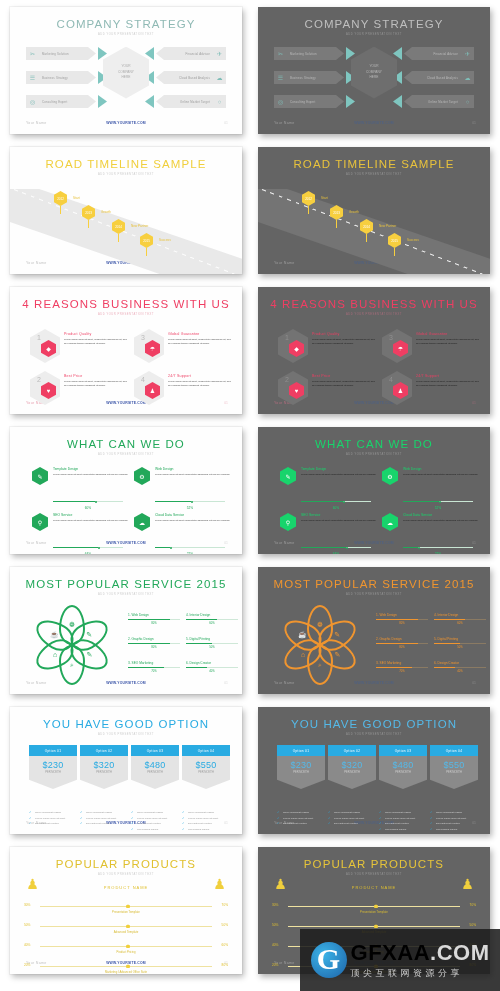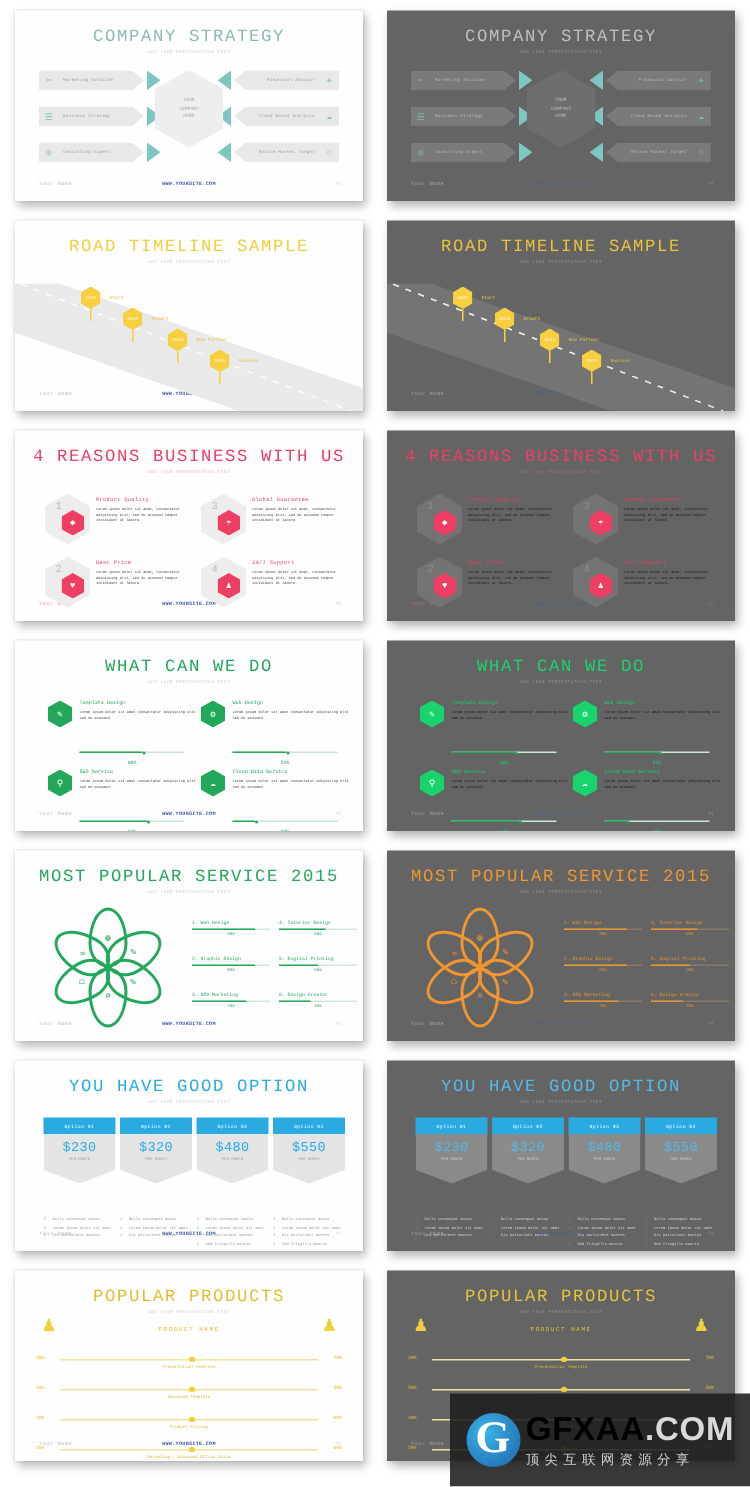--- a/index.html
+++ b/index.html
@@ -15,21 +15,20 @@
     grid-template-columns:1fr 1fr;
     grid-auto-rows:140px;
     width:500px;
   }
   .cell { position:relative; width:250px; height:140px; }
   .slide {
     position:absolute;
     left:10px; top:7px;
     width:232px; height:127px;
     overflow:hidden;
-    font-family:Liberation Mono, monospace;
   }
   .cell.right .slide { left:8px; }
   .slide.light {
     background:#fefefe;
     box-shadow:2px 3px 6px rgba(0,0,0,0.28), 0 0 0 1px rgba(0,0,0,0.04);
   }
   .slide.dark {
     background:#646464;
     box-shadow:2px 3px 6px rgba(0,0,0,0.30);
   }

